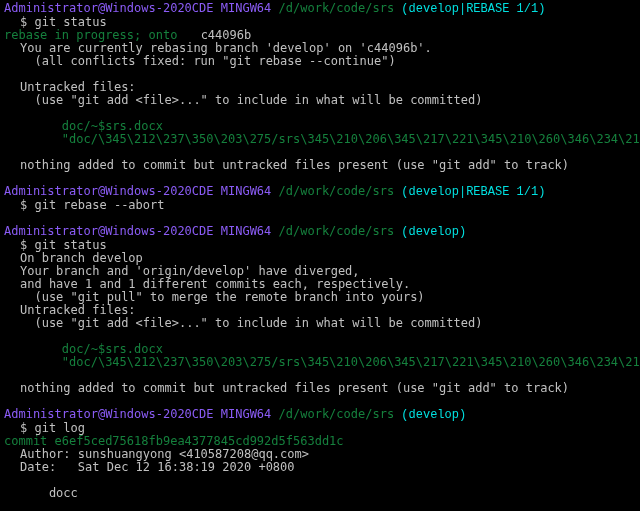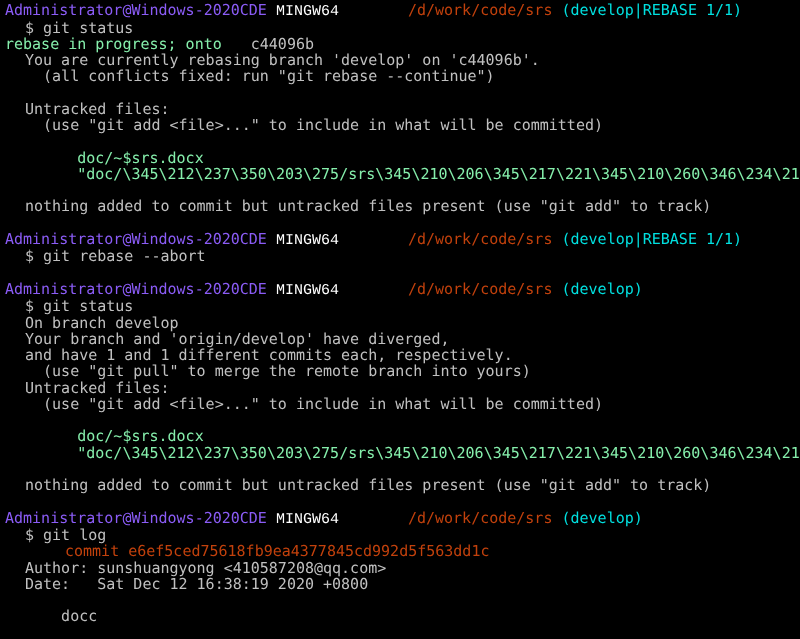--- a/index.html
+++ b/index.html
@@ -14,21 +14,21 @@
     margin: 0;
     padding: 2px 4px;
     font-family: "Consolas", "Lucida Console", monospace;
     font-size: 12px;
     line-height: 13px;
     color: #c0c0c0;
     white-space: pre;
   }
   .white   { color: #c0c0c0; margin-left: 16px; }
   .green   { color: #8b5cf6; }
-  .yellow  { color: #c2410c; margin-left: 48px; }
-  .magenta { color: #ffffff; font-family: Liberation Mono, monospace; }
-  .cyan    { color: #00e0e0; }
-  .red     { color: #86efac; }
+  .yellow  { color: #15803d; }
+  .magenta { color: #8b5cf6; }
+  .cyan    { color: #00e0e0; font-family: Liberation Mono, monospace; }
+  .red     { color: #15803d; }
 </style>
 </head>
 <body>
 
 <pre class="term" id="term"><div><span class="green">Administrator@Windows-2020CDE</span><span class="magenta"> MINGW64</span><span class="yellow"> /d/work/code/srs</span><span class="cyan"> (develop|REBASE 1/1)</span></div><div><span class="white">$ git status</span></div><div><span class="red">rebase in progress; onto </span><span class="white">c44096b</span></div><div><span class="white">You are currently rebasing branch 'develop' on 'c44096b'.</span></div><div><span class="white">  (all conflicts fixed: run "git rebase --continue")</span></div><div>&nbsp;</div><div><span class="white">Untracked files:</span></div><div><span class="white">  (use "git add &lt;file&gt;..." to include in what will be committed)</span></div><div>&nbsp;</div><div><span class="red">        doc/~$srs.docx</span></div><div><span class="red">        "doc/\345\212\237\350\203\275/srs\345\210\206\345\217\221\345\210\260\346\234\215\3</span></div><div>&nbsp;</div><div><span class="white">nothing added to commit but untracked files present (use "git add" to track)</span></div><div>&nbsp;</div><div><span class="green">Administrator@Windows-2020CDE</span><span class="magenta"> MINGW64</span><span class="yellow"> /d/work/code/srs</span><span class="cyan"> (develop|REBASE 1/1)</span></div><div><span class="white">$ git rebase --abort</span></div><div>&nbsp;</div><div><span class="green">Administrator@Windows-2020CDE</span><span class="magenta"> MINGW64</span><span class="yellow"> /d/work/code/srs</span><span class="cyan"> (develop)</span></div><div><span class="white">$ git status</span></div><div><span class="white">On branch develop</span></div><div><span class="white">Your branch and 'origin/develop' have diverged,</span></div><div><span class="white">and have 1 and 1 different commits each, respectively.</span></div><div><span class="white">  (use "git pull" to merge the remote branch into yours)</span></div><div><span class="white">Untracked files:</span></div><div><span class="white">  (use "git add &lt;file&gt;..." to include in what will be committed)</span></div><div>&nbsp;</div><div><span class="red">        doc/~$srs.docx</span></div><div><span class="red">        "doc/\345\212\237\350\203\275/srs\345\210\206\345\217\221\345\210\260\346\234\215\3</span></div><div>&nbsp;</div><div><span class="white">nothing added to commit but untracked files present (use "git add" to track)</span></div><div>&nbsp;</div><div><span class="green">Administrator@Windows-2020CDE</span><span class="magenta"> MINGW64</span><span class="yellow"> /d/work/code/srs</span><span class="cyan"> (develop)</span></div><div><span class="white">$ git log</span></div><div><span class="yellow">commit e6ef5ced75618fb9ea4377845cd992d5f563dd1c</span></div><div><span class="white">Author: sunshuangyong &lt;410587208@qq.com&gt;</span></div><div><span class="white">Date:   Sat Dec 12 16:38:19 2020 +0800</span></div><div>&nbsp;</div><div><span class="white">    docc</span></div><div>&nbsp;</div><div><span class="yellow">commit 94da830f7969f8da4481e1e2e88dbcc87b851995</span></div></pre>
 
 </body></html>

